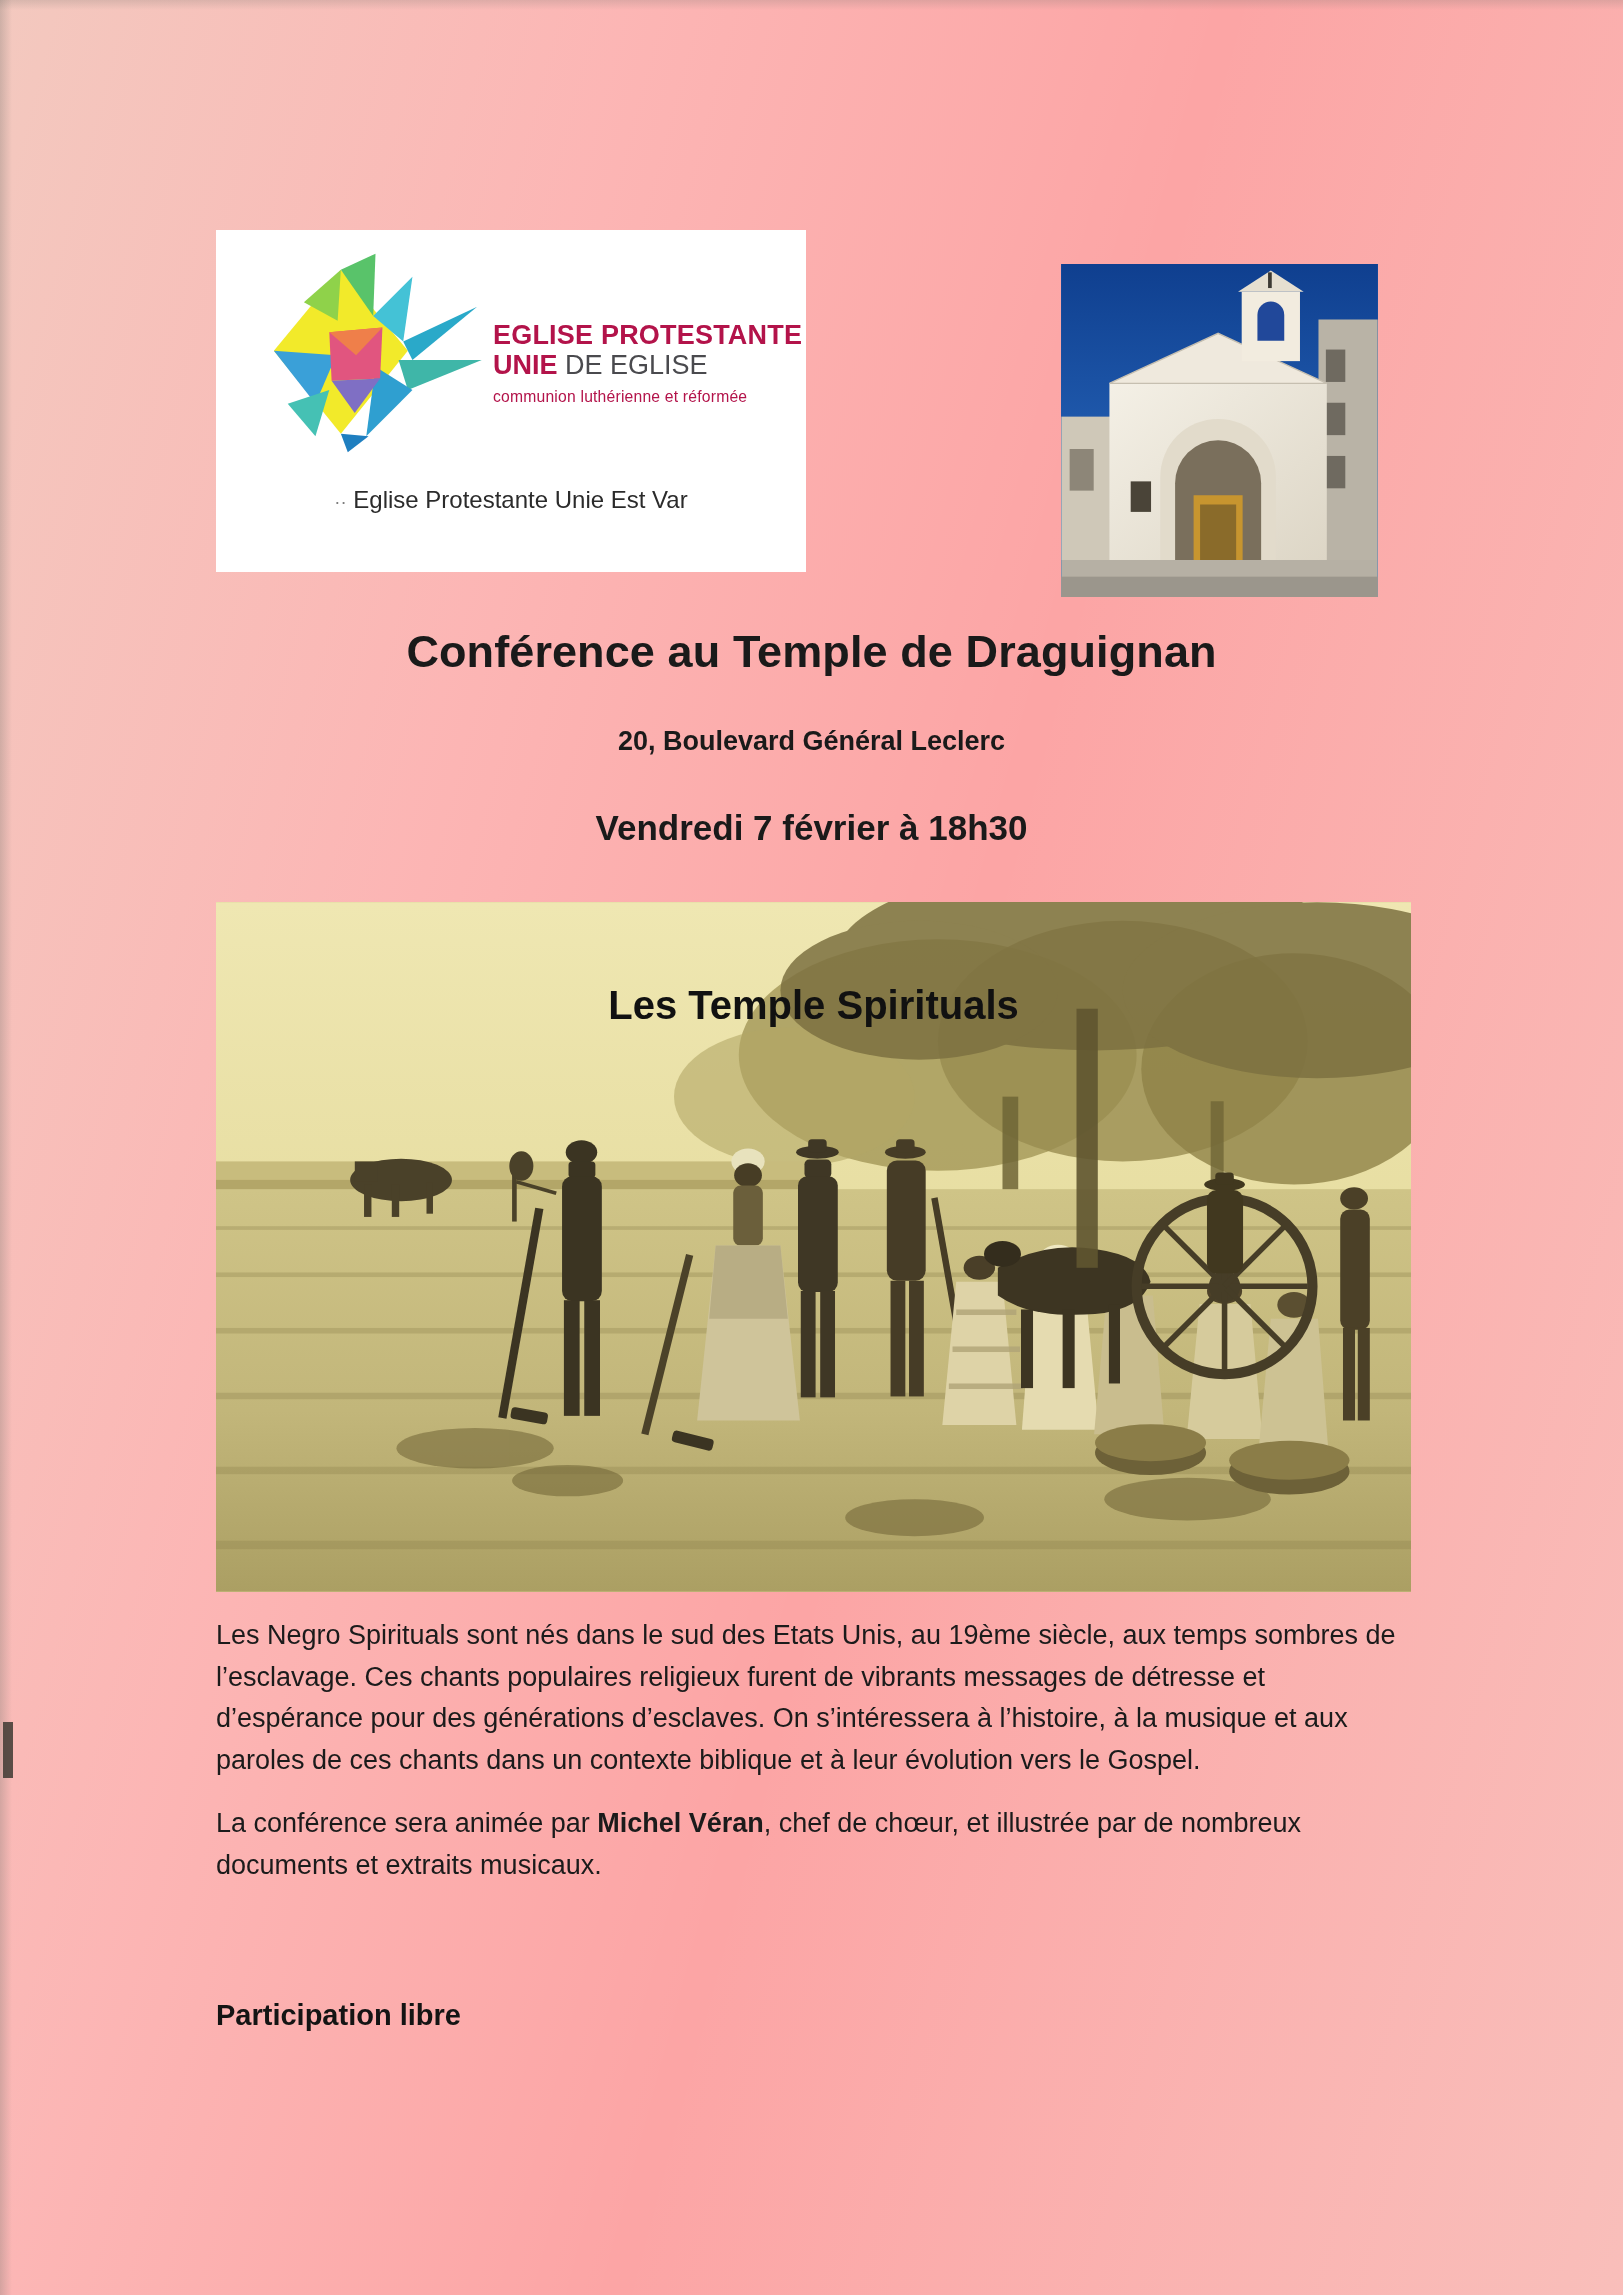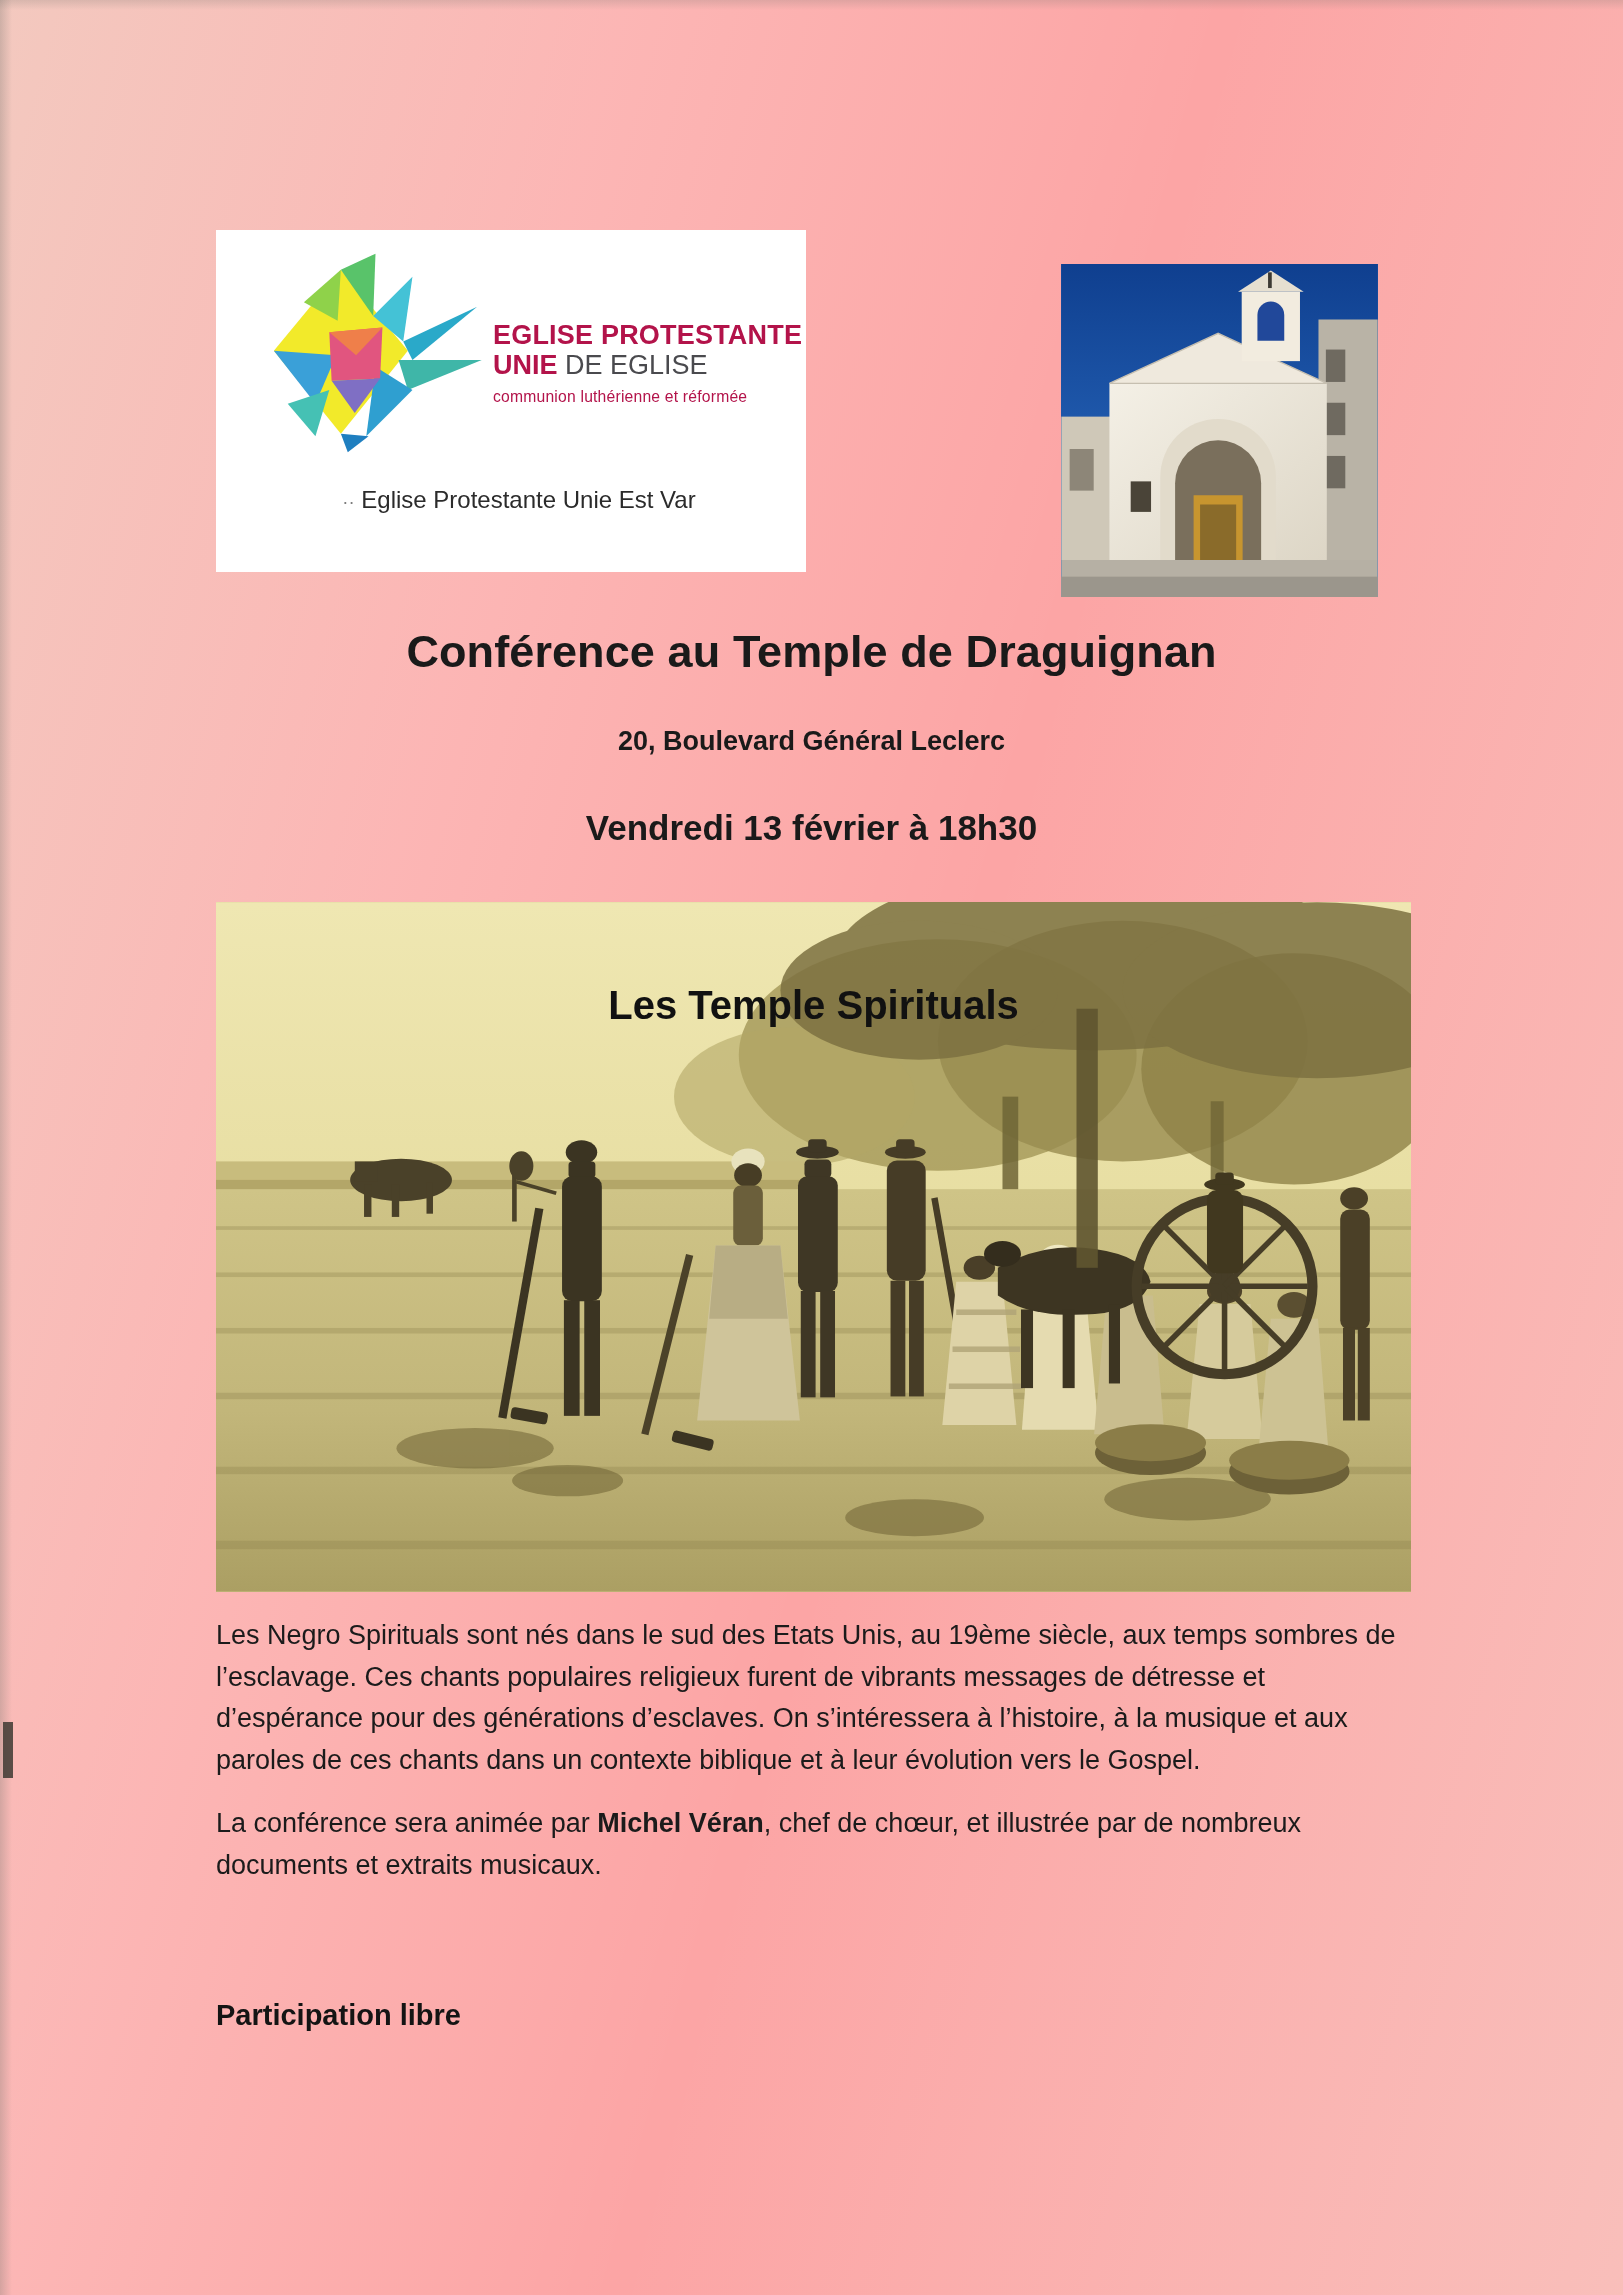--- a/index.html
+++ b/index.html
@@ -97,21 +97,20 @@
     white-space: nowrap;
   }
   .logo-caption {
     position: absolute;
     left: 0;
     top: 256px;
     width: 100%;
     text-align: center;
     font-size: 24px;
     color: #2b2b2b;
-    padding-left: 8px;
   }
   .logo-caption .tick {
     color: #7d7d7d;
     font-size: 18.5px;
   }
 
   .temple-photo {
     position: absolute;
     left: 1061px;
     top: 264px;
@@ -284,21 +283,21 @@
 
       <rect x="150" y="470" width="44" height="66" fill="#4a4438"></rect>
 
       <rect x="0" y="640" width="684" height="80" fill="#b6b0a4"></rect>
       <rect x="0" y="676" width="684" height="44" fill="#9b968c"></rect>
     </svg>
   </div>
 
   <div class="title-main">Conférence au Temple de Draguignan</div>
   <div class="title-address">20, Boulevard Général Leclerc</div>
-  <div class="title-datetime">Vendredi 13 février à 18h30</div>
+  <div class="title-datetime">Vendredi 7 février à 18h30</div>
 
   <div class="field-photo">
     <svg viewBox="0 0 2583 1490" width="1195" height="690">
       <defs>
         <linearGradient id="sepiaSky" x1="0" y1="0" x2="0" y2="1">
           <stop offset="0%" stop-color="#efe7b2"></stop>
           <stop offset="100%" stop-color="#ded38f"></stop>
         </linearGradient>
         <linearGradient id="ground" x1="0" y1="0" x2="0" y2="1">
           <stop offset="0%" stop-color="#cfc487"></stop>

